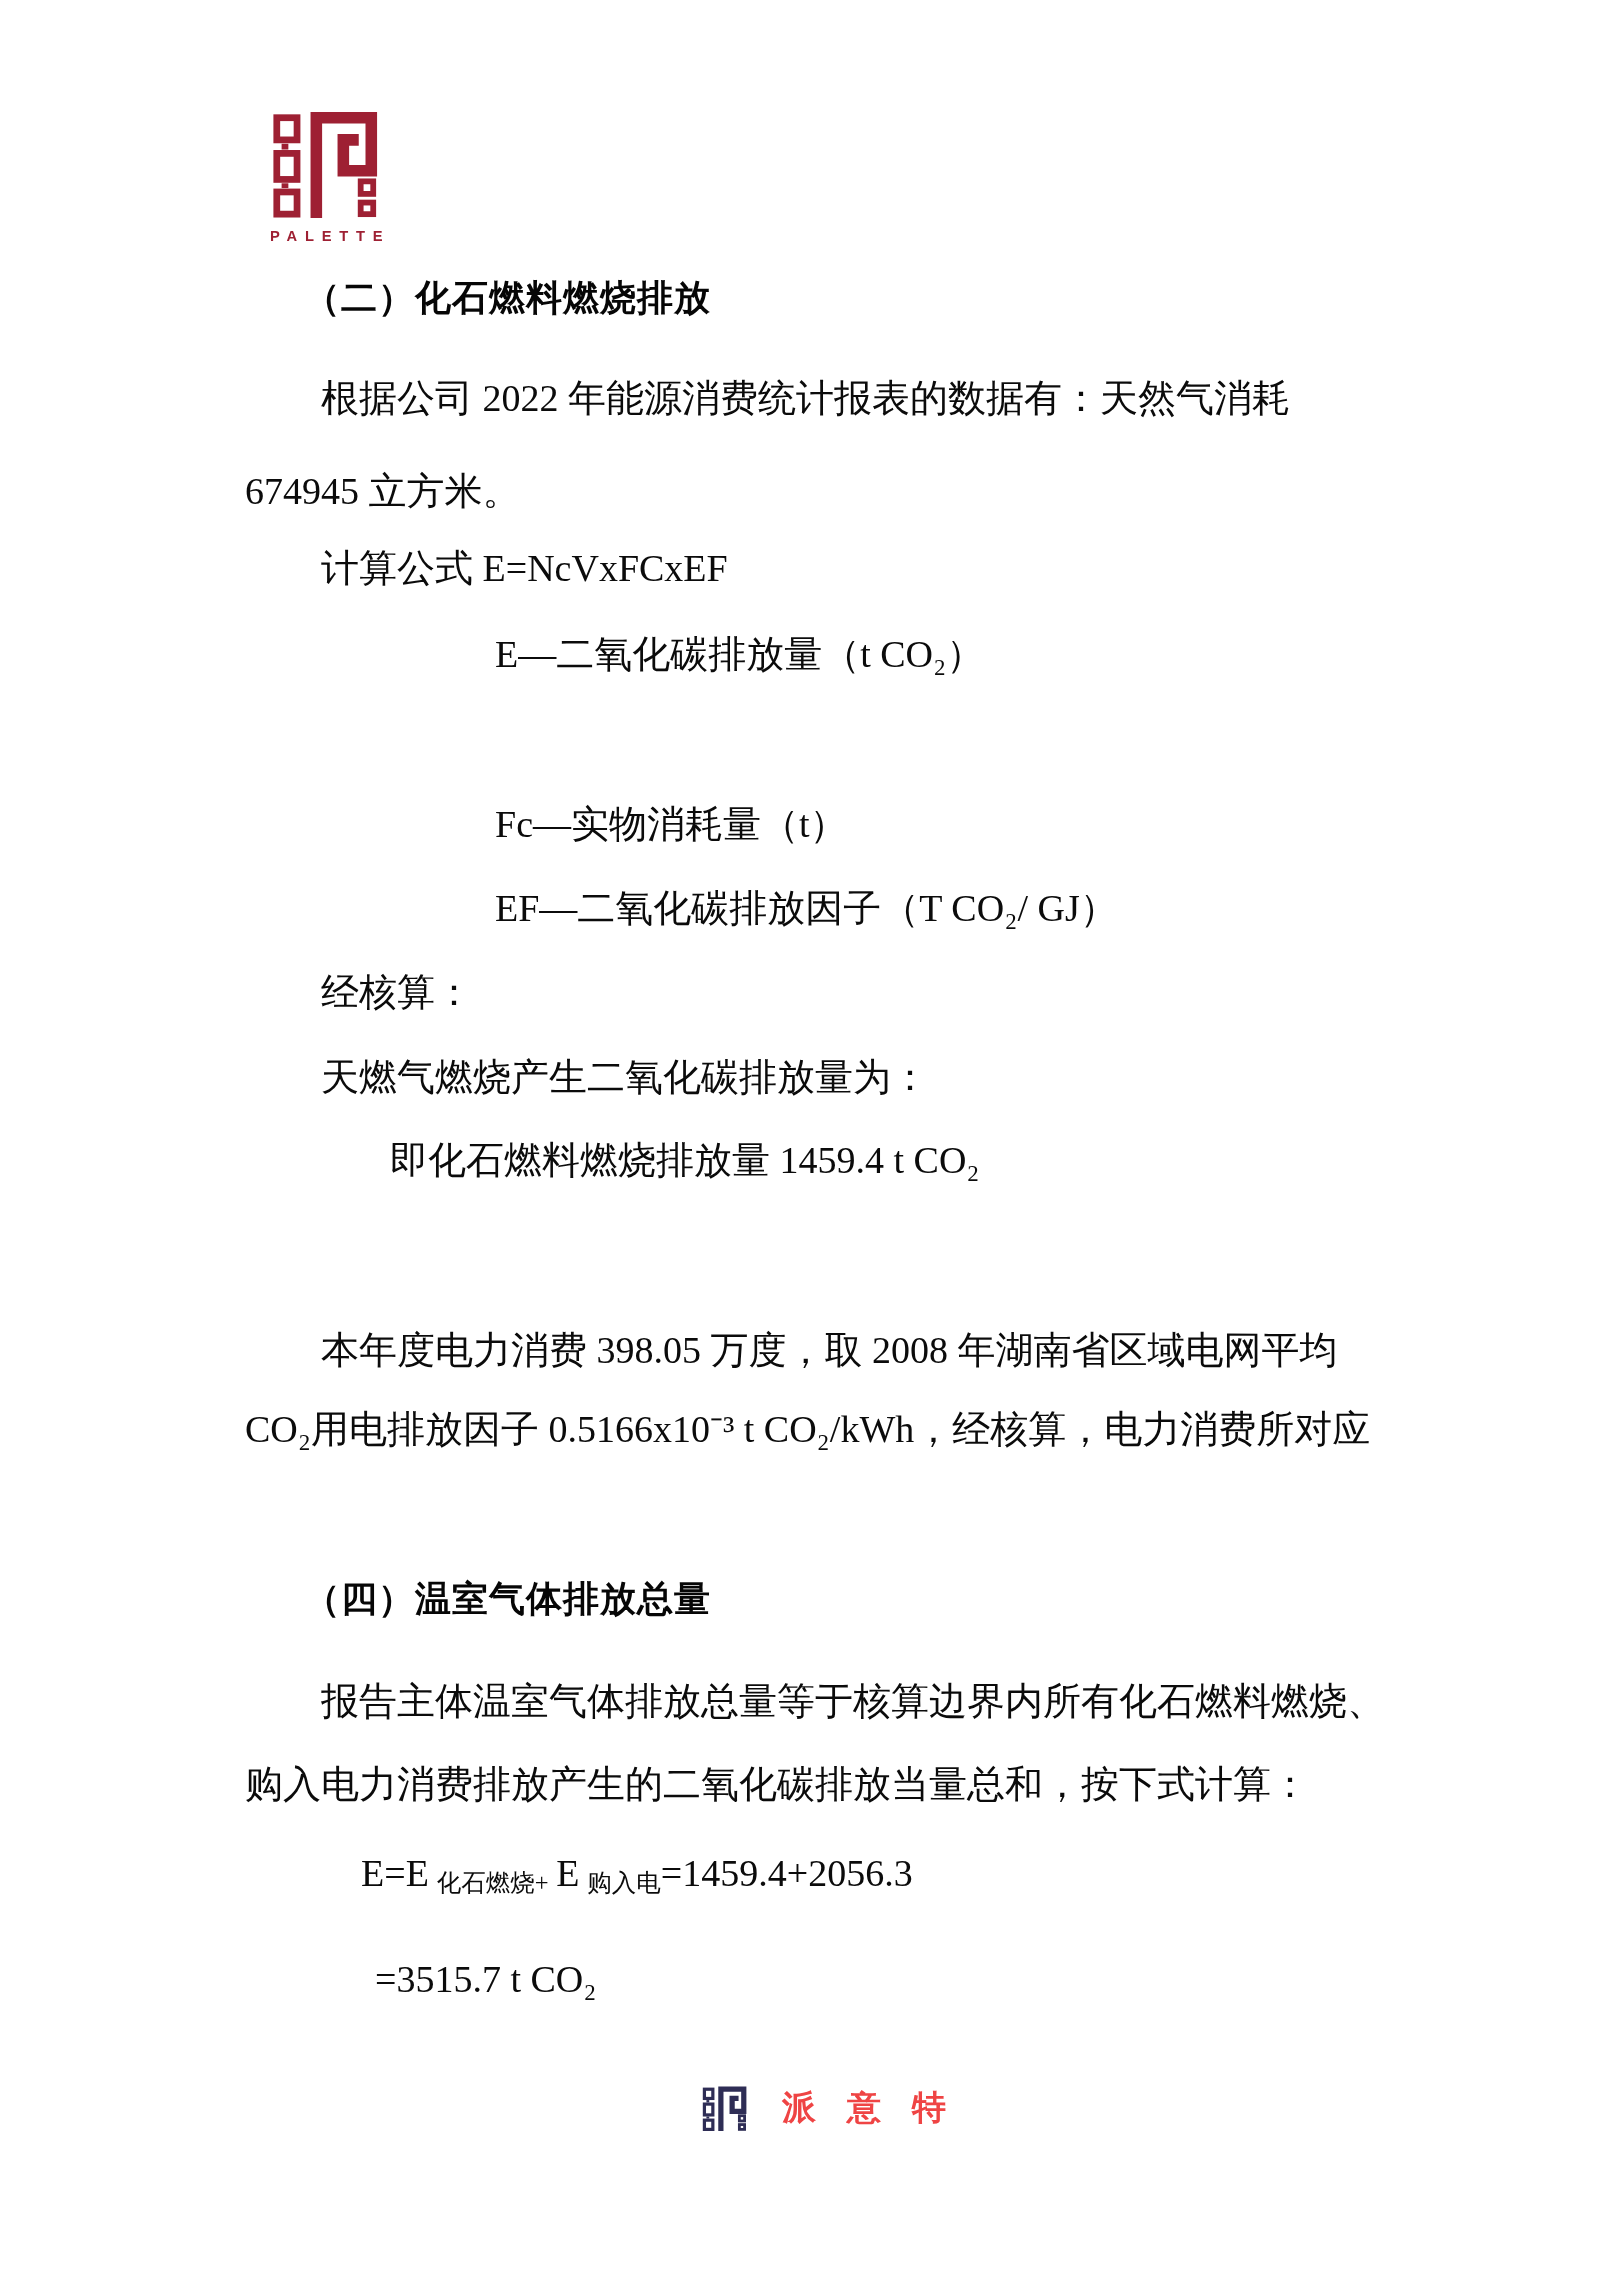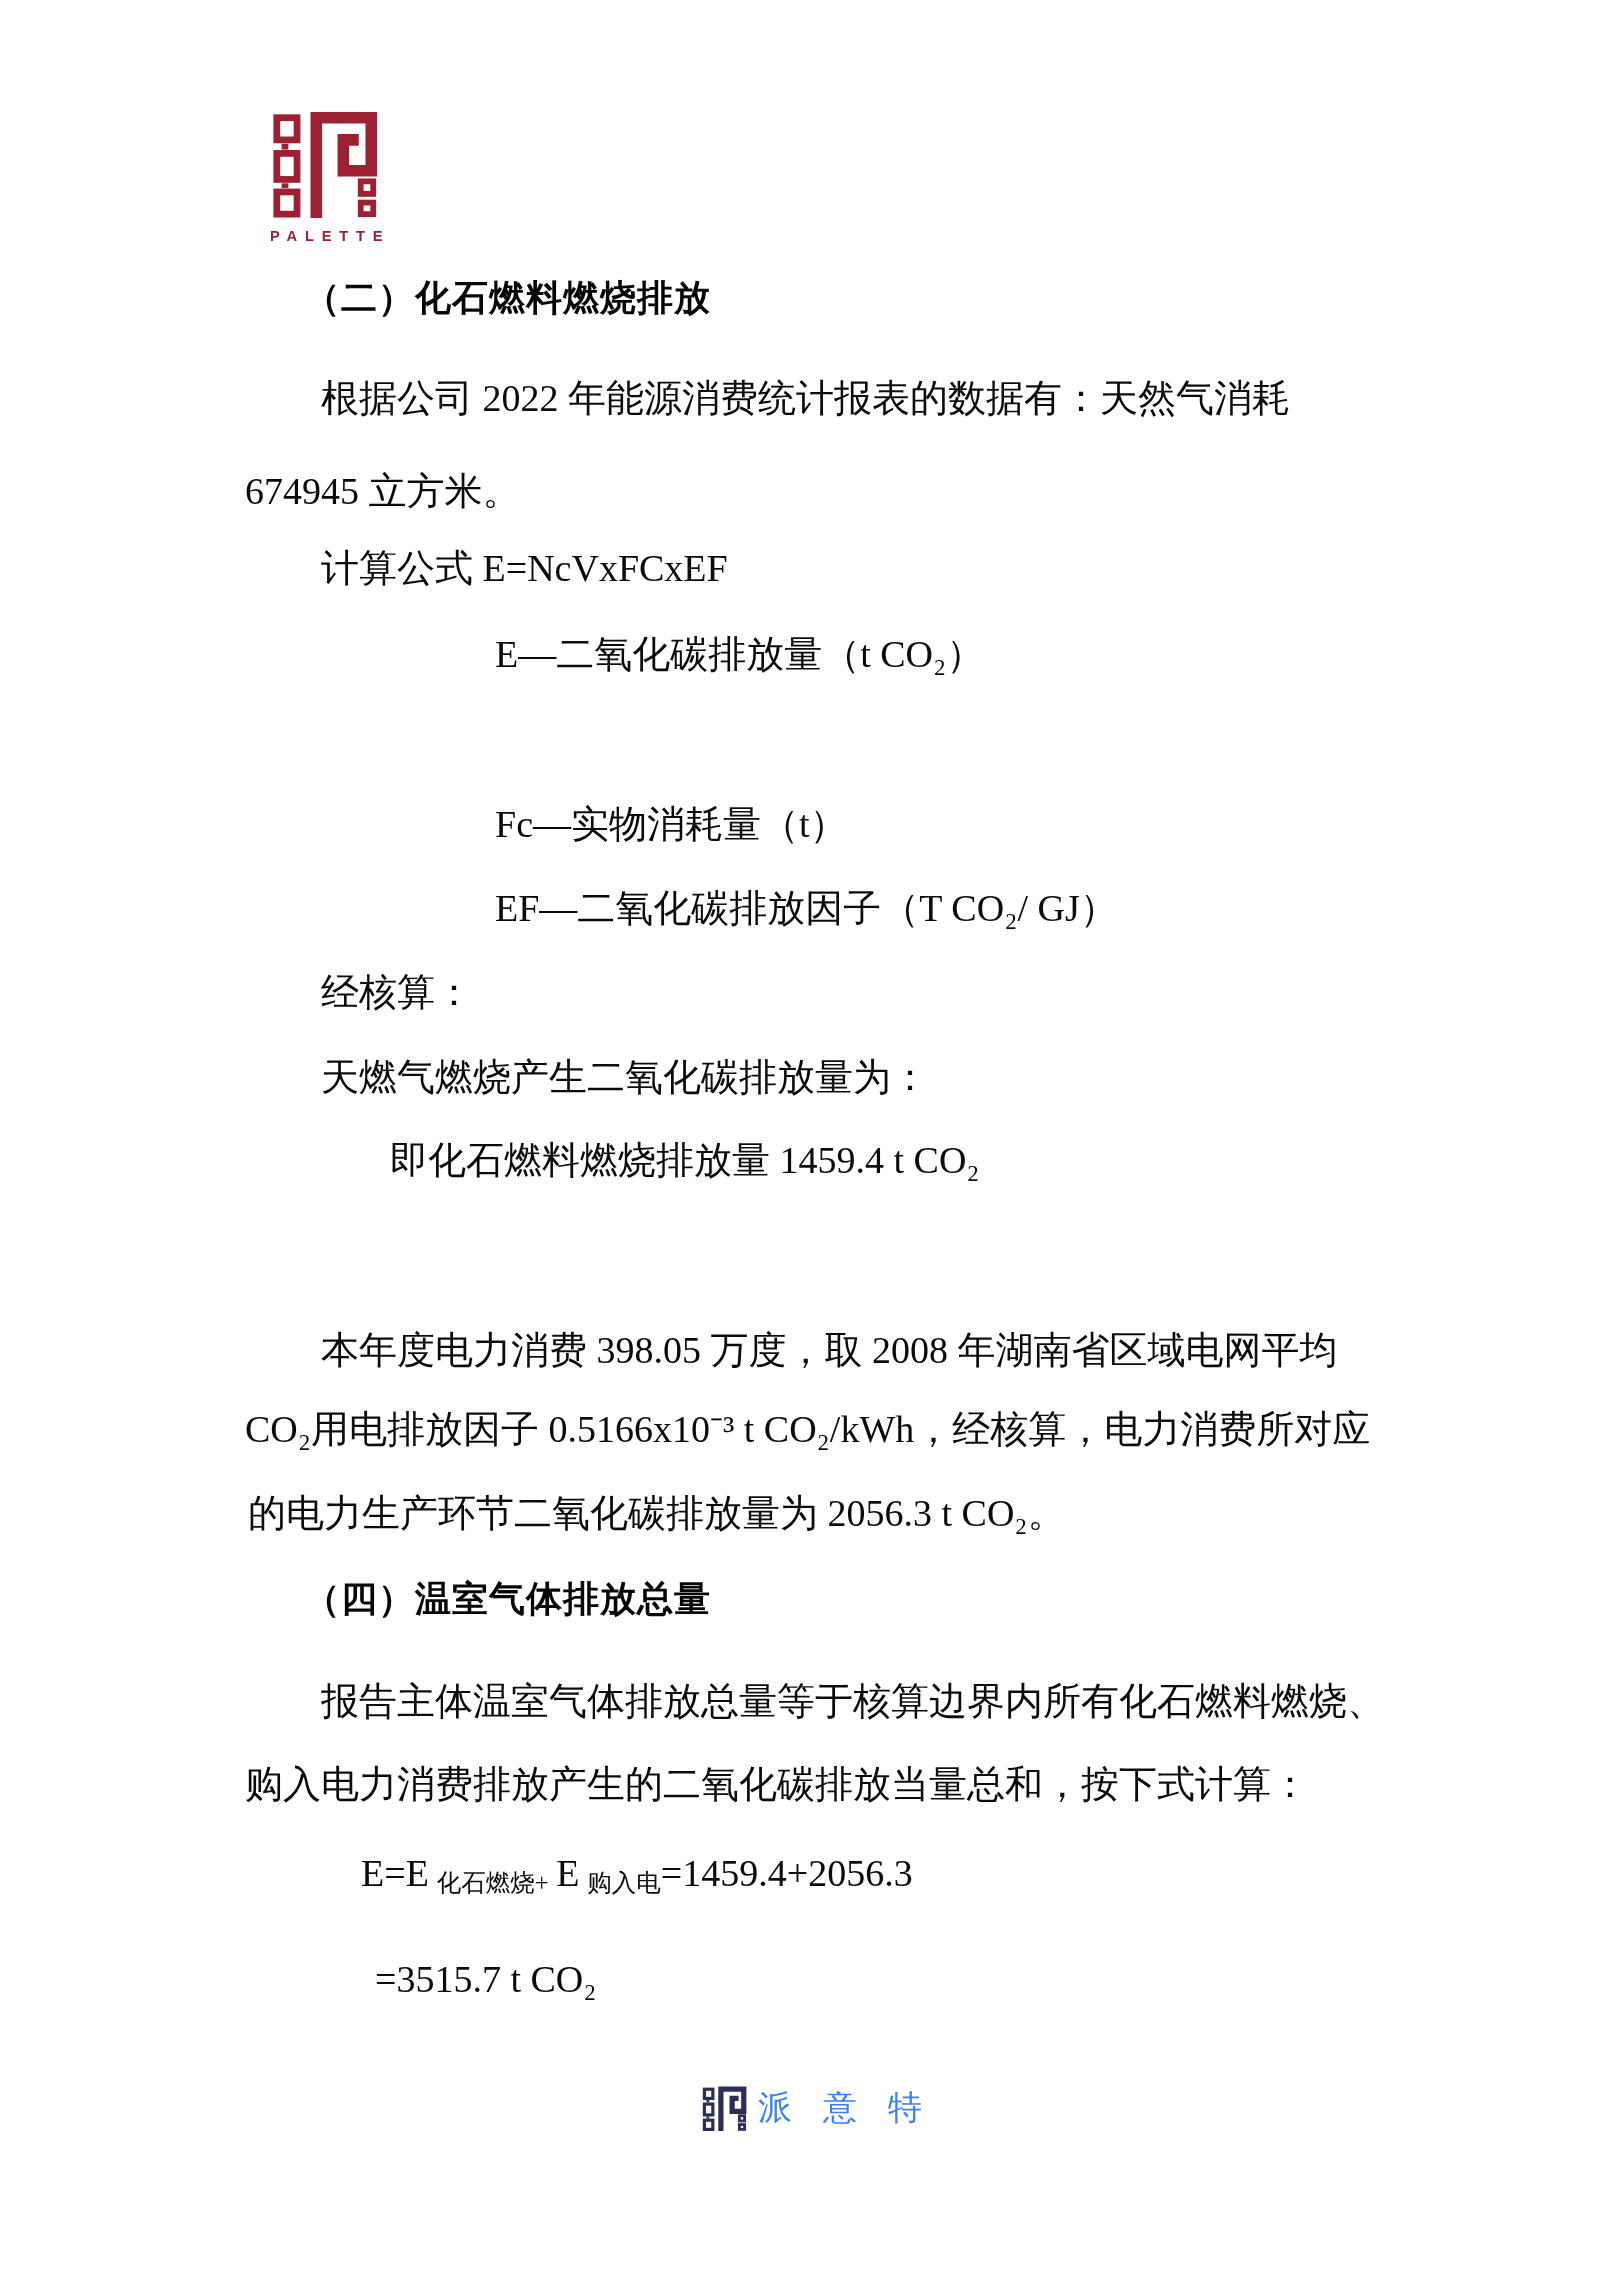--- a/index.html
+++ b/index.html
@@ -54,26 +54,26 @@
   .footer {
     position: absolute;
     left: 702px;
     top: 2085px;
     display: flex;
     align-items: center;
     color: #2e2d55;
   }
   .footer .mini-logo { color: #2e2d55; }
   .footer .brand {
-    margin-left: 11px;
+    margin-left: 35px;
     font-family: "Liberation Sans", sans-serif;
     font-size: 34px;
-    font-weight: normal;
+    font-weight: bold;
     letter-spacing: 31px;
-    color: #3b82f6;
+    color: #ef4444;
     white-space: nowrap;
   }
 </style>
 </head>
 <body>
 
 <div class="page">
 
   <div class="header-logo">
     <svg viewBox="0 0 112 112" width="108" height="108" aria-hidden="true">
@@ -101,21 +101,20 @@
   <div class="line" style="left:495px; top:632px;">E—二氧化碳排放量（t CO₂）</div>
   <div class="line" style="left:495px; top:802px;">Fc—实物消耗量（t）</div>
   <div class="line" style="left:495px; top:886px;">EF—二氧化碳排放因子（T CO₂/ GJ）</div>
 
   <div class="line" style="left:321px; top:970px;">经核算：</div>
   <div class="line" style="left:321px; top:1055px;">天燃气燃烧产生二氧化碳排放量为：</div>
   <div class="line" style="left:390px; top:1138px;">即化石燃料燃烧排放量 1459.4 t CO₂</div>
 
   <div class="line" style="left:321px; top:1328px;">本年度电力消费 398.05 万度，取 2008 年湖南省区域电网平均</div>
   <div class="line" style="left:245px; top:1407px;">CO₂用电排放因子 0.5166x10⁻³ t CO₂/kWh，经核算，电力消费所对应</div>
-  <div class="line" style="left:248px; top:1491px;">的电力生产环节二氧化碳排放量为 2056.3 t CO₂。</div>
 
   <div class="line heading" style="left:304px; top:1576px;">（四）温室气体排放总量</div>
   <div class="line" style="left:321px; top:1679px;">报告主体温室气体排放总量等于核算边界内所有化石燃料燃烧、</div>
   <div class="line" style="left:245px; top:1762px;">购入电力消费排放产生的二氧化碳排放当量总和，按下式计算：</div>
 
   <div class="line" style="left:361px; top:1851px;">
     <span class="fbig">E=E</span><span class="fsub sp-l">化石燃烧+</span><span class="fbig sp-l">E</span><span class="fsub sp-l">购入电</span><span class="fbig">=1459.4+2056.3</span>
   </div>
   <div class="line" style="left:375px; top:1957px;">=3515.7 t CO₂</div>
 

